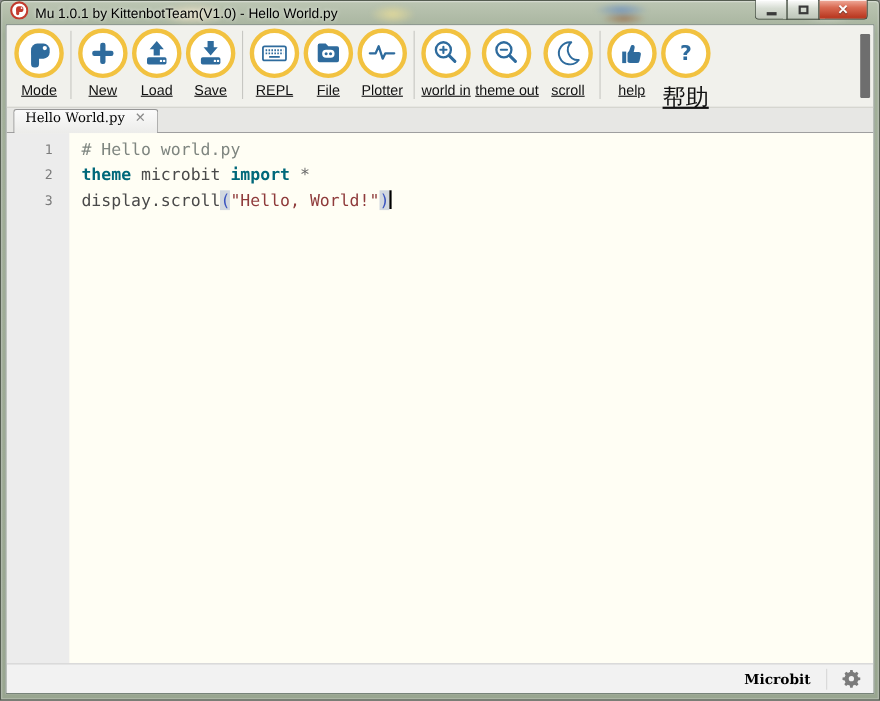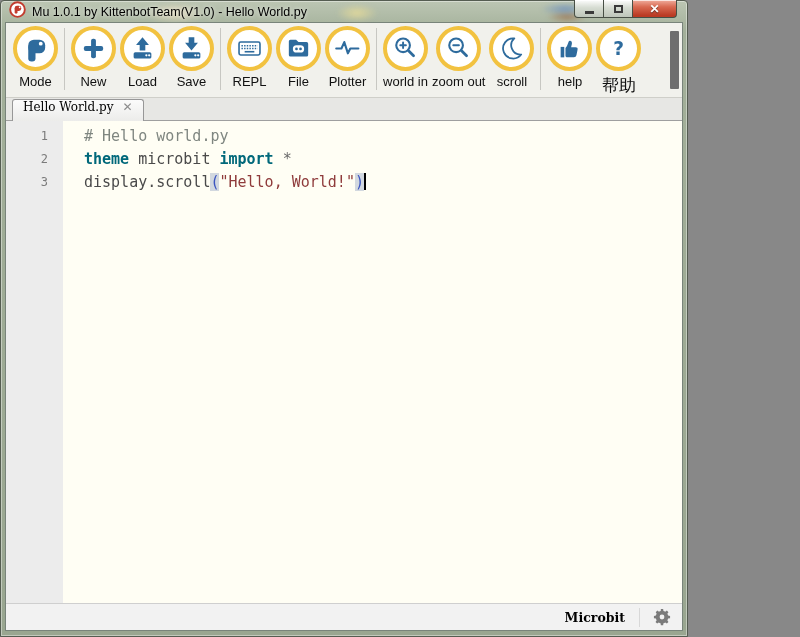--- a/index.html
+++ b/index.html
@@ -1,19 +1,19 @@
 <!DOCTYPE html>
 <html><head>
 <meta charset="utf-8">
 <style>
   * { margin:0; padding:0; box-sizing:border-box; }
   body { width:800px; height:637px; font-family:"Liberation Sans", sans-serif; background:#888; }
 
   
-  .window { width:688px; height:637px; border:1px solid #555d51; border-radius:4px 4px 0 0;
+  .window { width:800px; height:637px; border:1px solid #555d51; border-radius:4px 4px 0 0;
             background:linear-gradient(#bcc6b3,#a3b09a 30px,#99a690);
             box-shadow:inset 0 0 0 1px rgba(255,255,255,.4); padding:0 4px 5px 4px;
             display:flex; flex-direction:column; }
 
   .titlebar { height:21px; position:relative; display:flex; align-items:center; gap:6px;
               padding-left:4px; overflow:visible; }
   .titlebar::before { content:""; position:absolute; inset:0; pointer-events:none; filter:blur(2px);
       background:
         radial-gradient(45px 15px at 170px 12px, rgba(232,220,190,.9), transparent 70%),
         radial-gradient(30px 13px at 352px 12px, rgba(238,224,150,.75), transparent 70%),
@@ -39,42 +39,42 @@
   .content { flex:1; background:#fff; border:1px solid #78847а; border:1px solid #78847a;
              display:flex; flex-direction:column; overflow:hidden; }
 
   
   .toolbar { height:75px; background:#f1f1ec; border-bottom:1px solid #cfcfc9;
              display:flex; align-items:flex-start; padding:3px 14px 0 5px; position:relative; }
   .tb-btn { display:flex; flex-direction:column; align-items:center; padding:0 2px; min-width:49px; }
   .ring { width:45px; height:45px; border-radius:50%; background:#fff; border:4px solid #f2c240;
           display:flex; align-items:center; justify-content:center; }
   .ring svg { width:29px; height:29px; display:block; }
-  .tb-label { font-size:13px; color:#111; margin-top:3px; white-space:nowrap; }
-  .tb-label.cn { font-size:17px; }
+  .tb-label { font-size:13px; color:#111; margin-top:3px; white-space:nowrap;text-decoration:underline; }
+  .tb-label.cn { font-size:21px; }
   .tb-sep { width:1px; height:62px; background:#c7c7c2; margin:2px 4px 0 4px; }
   .overflow-handle { position:absolute; right:3px; top:8px; width:9px; height:58px;
                      background:#6e6e6e; border-radius:1px; }
 
   
   .tabbar { height:23px; background:#e7e7e4; border-bottom:1px solid #9f9f9f;
             display:flex; align-items:flex-end; padding-left:6px; }
   .tab { height:22px; display:flex; align-items:flex-start; gap:9px; padding:0 10px;
          background:linear-gradient(#fbfbfb,#ececea); border:1px solid #979797; border-bottom:none;
          border-radius:3px 3px 0 0; font-family:"DejaVu Serif", serif; font-size:12px; color:#000;
          position:relative; top:1px; }
   .tab-close { color:#8b8b8b; font-weight:bold; font-size:12px; font-family:"DejaVu Sans", sans-serif; }
 
   
   .editor { flex:1; display:flex; background:#fffef4; overflow:hidden;
             font-family:"DejaVu Sans Mono", monospace; font-size:15px; line-height:23px; }
   .gutter { width:57px; background:#ececec; color:#7b7b7b; text-align:right;
             padding:4px 15px 0 0; font-size:12px; }
   .gutter div { height:23px; line-height:23px; }
-  .code { padding:4px 0 0 21px; }
+  .code { padding:4px 0 0 11px; }
   .code span { white-space:pre; }
   .tok-comment { color:#7f8680; }
   .tok-kw { color:#00687a; font-weight:bold; }
   .tok-plain { color:#4a4a4a; }
   .tok-op { color:#6a6a6a; }
   .tok-str { color:#8f3b3b; }
   .tok-paren { color:#3c55c0; background:#d2d8df; }
   .cursor { display:inline-block; width:2px; height:17px; background:#000; vertical-align:-3px; }
 
   
@@ -213,21 +213,21 @@
       </div>
 
       <div class="tb-btn">
         <span class="ring">
           <svg viewBox="0 0 36 36" stroke="#2e6b9d" fill="none" stroke-linecap="round">
             <circle cx="15" cy="14" r="8.5" stroke-width="2.6"></circle>
             <path d="M21.5 20.5 L28 27" stroke-width="3.4"></path>
             <path d="M11.5 14 h7" stroke-width="2.4"></path>
           </svg>
         </span>
-        <span class="tb-label">zoom out</span>
+        <span class="tb-label">theme out</span>
       </div>
 
       <div class="tb-btn">
         <span class="ring">
           <svg viewBox="0 0 36 36">
             <path d="M21.5 5.5 A12.5 12.5 0 1 0 30 25.5 A11.5 11.5 0 0 1 21.5 5.5 Z" fill="none" stroke="#2e6b9d" stroke-width="2.2" stroke-linejoin="round"></path>
           </svg>
         </span>
         <span class="tb-label">scroll</span>
       </div>

